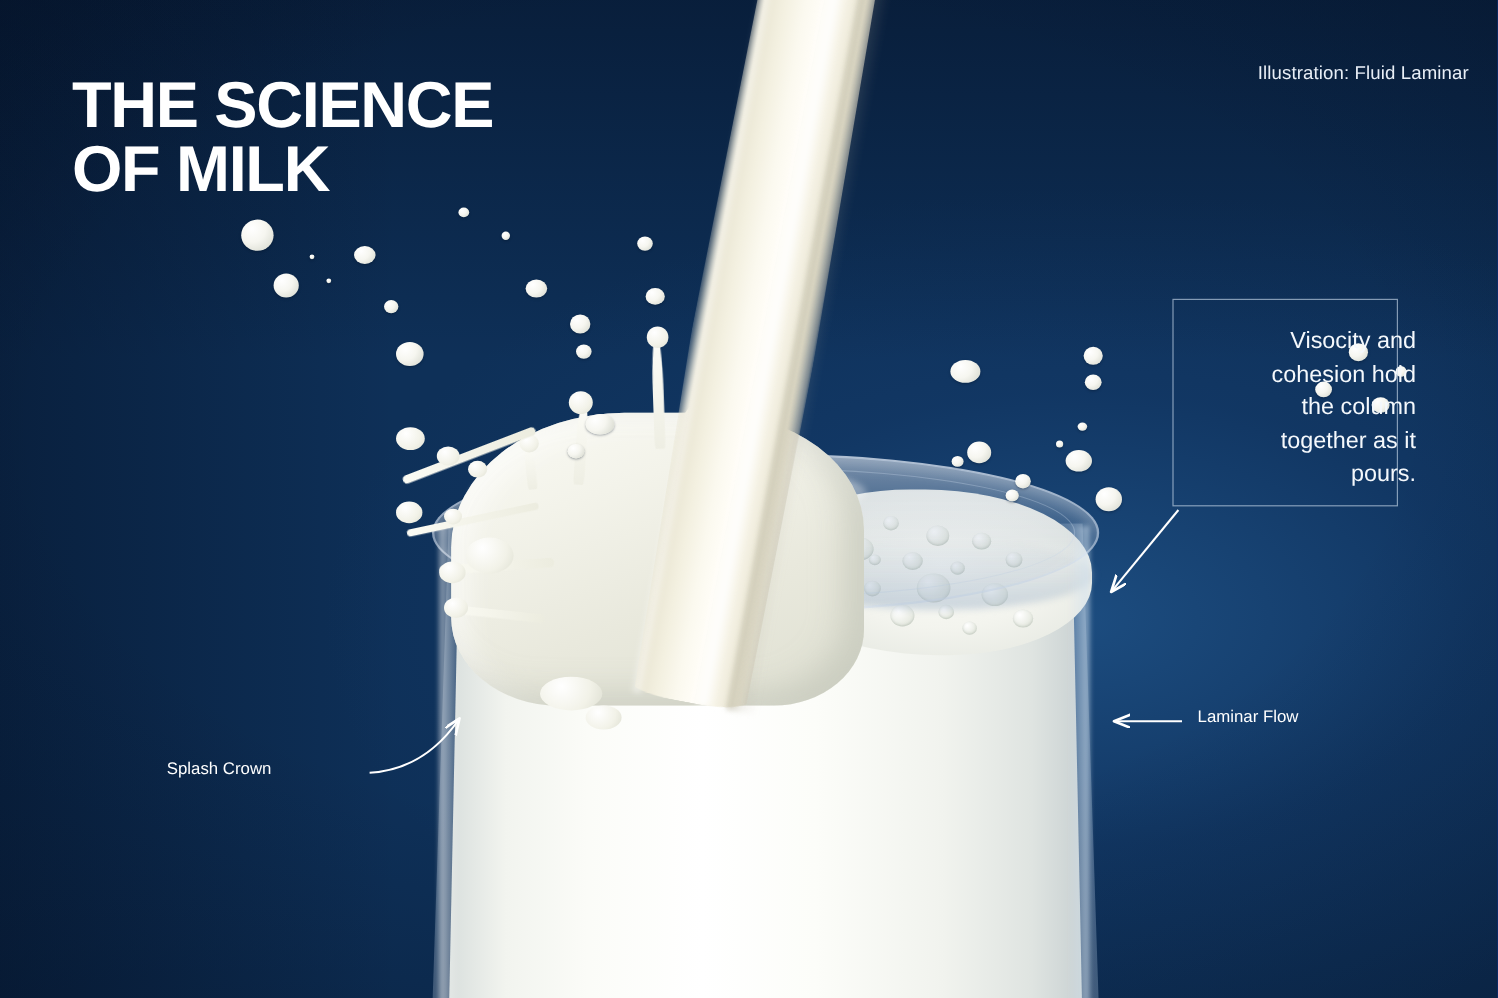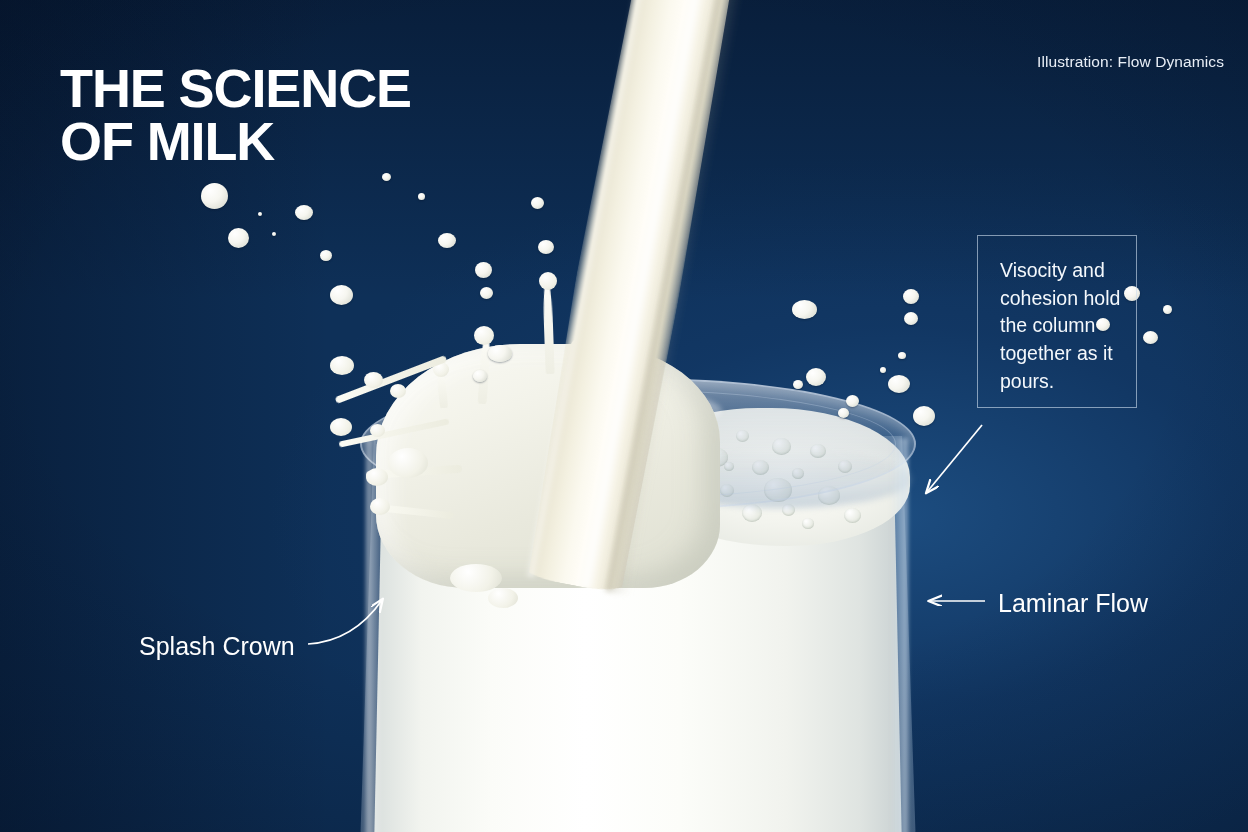--- a/index.html
+++ b/index.html
@@ -203,24 +203,24 @@
   .callout{
     position:absolute;
     border:1px solid rgba(205,221,238,.62);
     color:#ffffff;
   }
   .callout p{ font-size:19.5px; line-height:1.42; white-space:pre-line; color:#f4f8fc; }
 
   .callout-left{ left:61px; top:311px; width:240px; height:283px; }
   .callout-left p{ position:absolute; left:14px; top:33px; width:250px; }
 
-  .callout-right{ left:977px; top:235px; width:160px; height:173px; }
+  .callout-right{ left:977px; top:249px; width:188px; height:173px;text-align:right; }
   .callout-right p{ position:absolute; left:22px; top:21px; width:180px; }
 
-  .lbl{ position:absolute; color:#ffffff; font-size:25px; white-space:nowrap; }
+  .lbl{ position:absolute; color:#ffffff; font-size:14px; white-space:nowrap; }
   .lbl-splash{ left:139px; top:632px; }
   .lbl-laminar{ left:998px; top:589px; }
 
   .svg-an{ position:absolute; left:0; top:0; width:1248px; height:832px; pointer-events:none; }
 </style>
 </head>
 <body>
 
 <div id="stage">
 
@@ -351,21 +351,21 @@
 
     <path d="M308,644 C340,642 364,626 382,600" fill="none" stroke="#ffffff" stroke-width="1.7" marker-end="url(#ah)"></path>
 
     <path d="M985,601 L930,601" fill="none" stroke="#ffffff" stroke-width="1.7" marker-end="url(#ah)"></path>
 
     <path d="M982,425 L927,492" fill="none" stroke="#ffffff" stroke-width="1.7" marker-end="url(#ah)"></path>
   </svg>
 
   <div class="title">THE SCIENCE
 OF MILK</div>
-  <div class="credit">Illustration: Flow Dynamics</div>
+  <div class="credit">Illustration: Fluid Laminar</div>
 
 
   <div class="callout callout-right">
     <p>Visocity and
 cohesion hold
 the column
 together as it
 pours.</p>
   </div>
 

